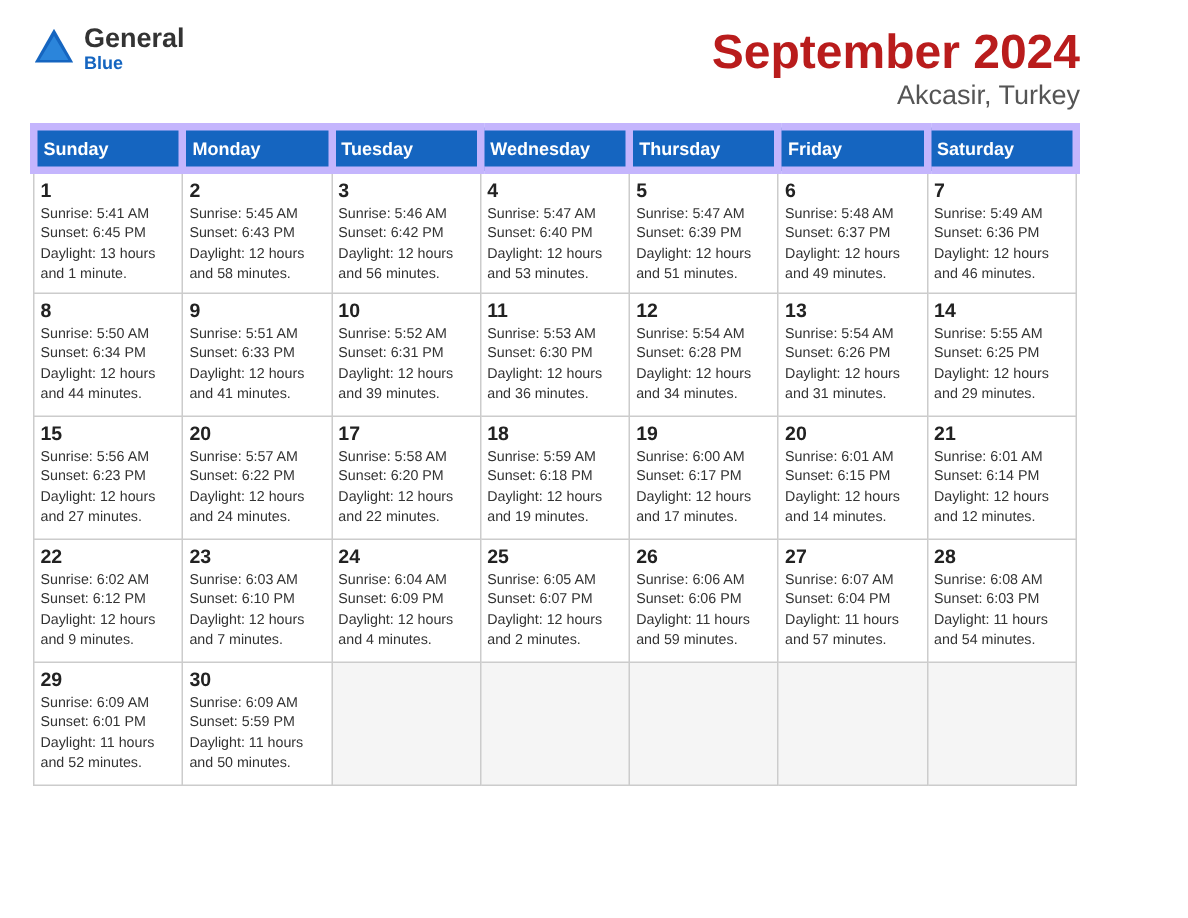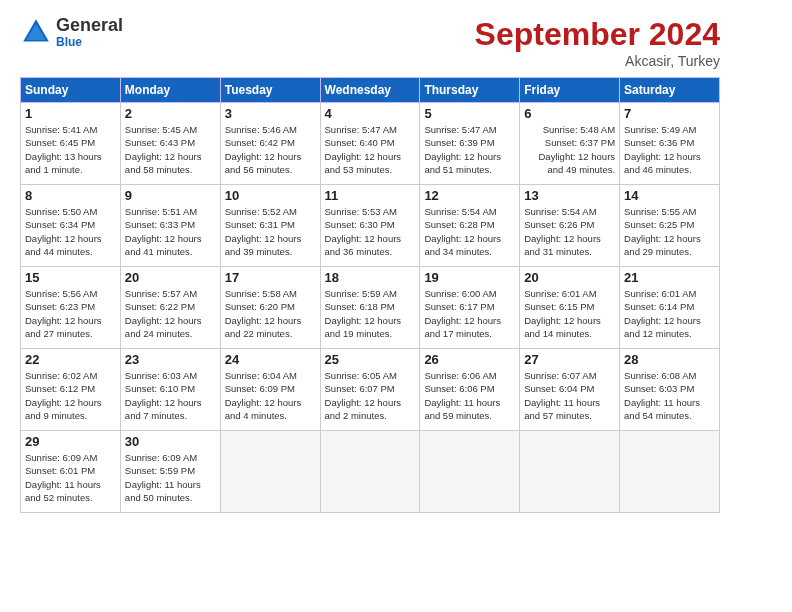--- a/index.html
+++ b/index.html
@@ -48,36 +48,36 @@
     }
     .title-block {
       text-align: right;
     }
     .month-title {
       font-size: 32px;
       font-weight: bold;
       color: #b91c1c;
     }
     .location {
-      font-size: 14px;
+      font-size: 18px;
       color: #555;
     }
     table {
       width: 100%;
       border-collapse: collapse;
       font-size: 10px;
     }
     thead tr th {
       background: #1565C0;
       color: #fff;
       padding: 5px 4px;
       text-align: left;
       font-size: 12px;
       font-weight: bold;
-      border: 1px solid #c4b5fd;
+      border: 5px solid #c4b5fd;
     }
     tbody tr td {
       border: 1px solid #ccc;
       padding: 3px 4px;
       vertical-align: top;
       width: calc(100% / 7);
       height: 82px;
     }
     tbody tr td.empty {
       background: #f5f5f5;
@@ -160,21 +160,21 @@
           </td>
           <td>
             <span class="day-num">5</span>
             <div class="day-detail" style="white-space: pre-line;">Sunrise: 5:47 AM
 Sunset: 6:39 PM
 Daylight: 12 hours
 and 51 minutes.</div>
           </td>
           <td>
             <span class="day-num">6</span>
-            <div class="day-detail" style="white-space: pre-line; text-align: right;">Sunrise: 5:48 AM
+            <div class="day-detail" style="white-space: pre-line;">Sunrise: 5:48 AM
 Sunset: 6:37 PM
 Daylight: 12 hours
 and 49 minutes.</div>
           </td>
           <td>
             <span class="day-num">7</span>
             <div class="day-detail" style="white-space: pre-line;">Sunrise: 5:49 AM
 Sunset: 6:36 PM
 Daylight: 12 hours
 and 46 minutes.</div>

